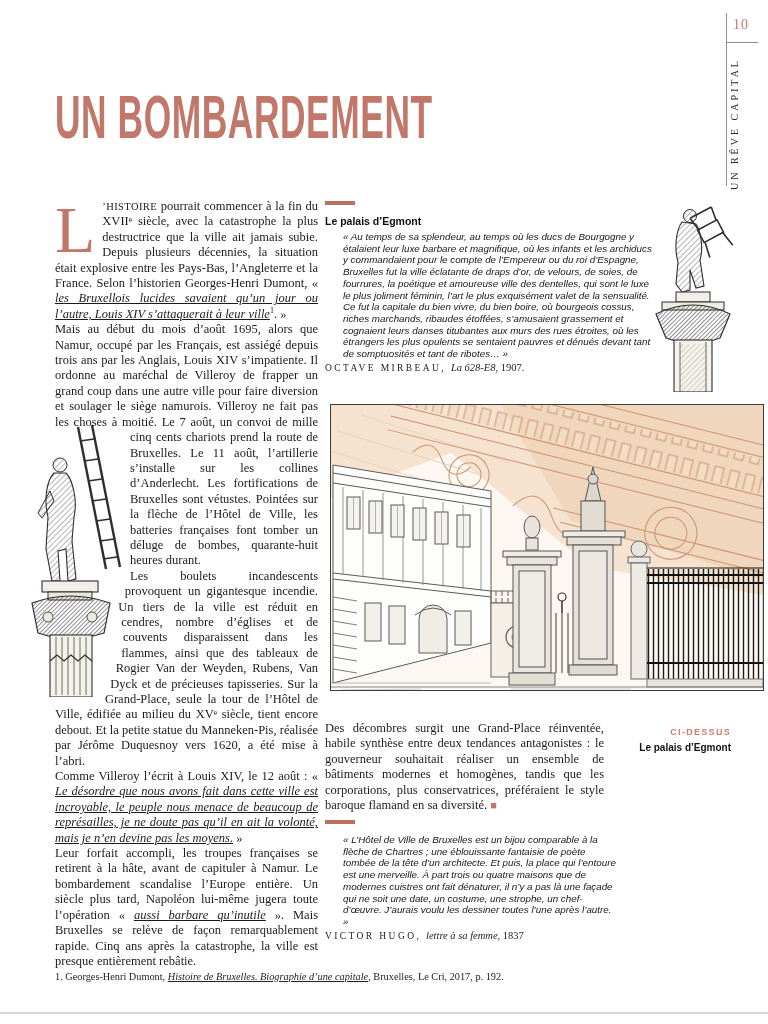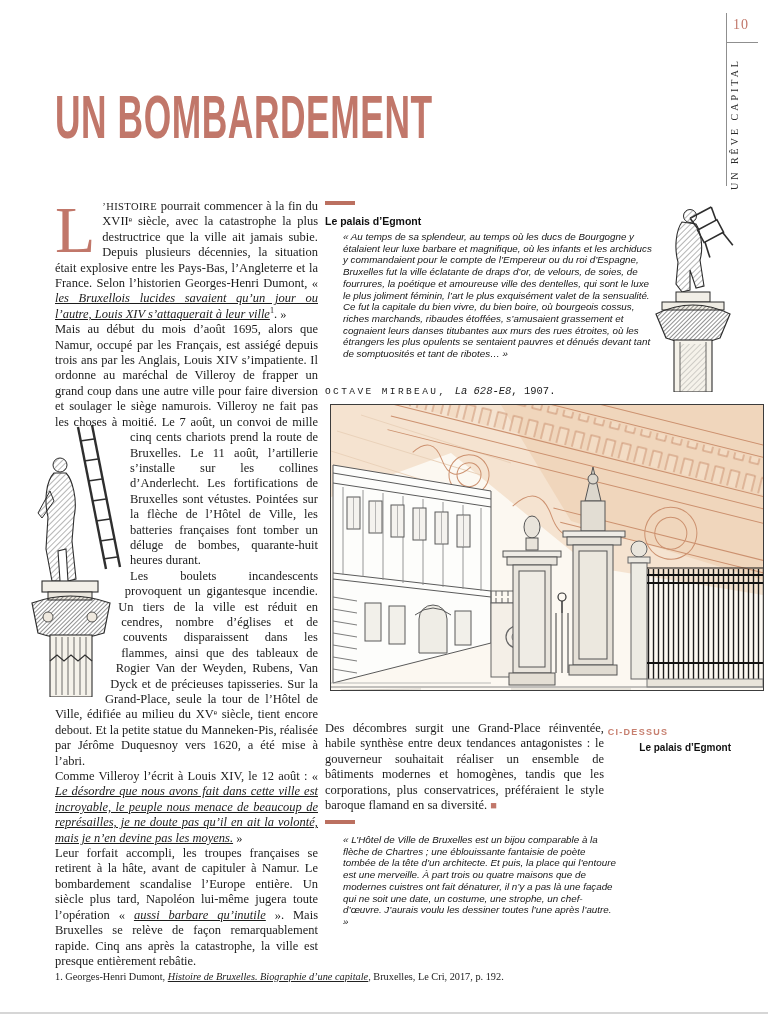--- a/index.html
+++ b/index.html
@@ -31,36 +31,36 @@
     shape-outside:polygon(0px 0px,52px 0px,86px 60px,98px 110px,74px 150px,54px 185px,62px 225px,44px 276px,0px 276px);
     shape-margin:6px;}
 
   
   .quote{position:absolute;font-family:"Liberation Sans",sans-serif;}
   .quote-egmont{left:325px;top:201px;width:332px;}
   .quote-grandplace{left:325px;top:820px;width:292px;}
   .qbar{width:30px;height:4px;background:#bb7060;margin-bottom:10px;}
   .qhead{font-weight:700;font-size:10.5px;color:#101010;margin-bottom:4px;}
   .qtext{font-style:italic;font-size:9.8px;line-height:11.7px;color:#151515;margin-left:18px;}
-  .qattr{margin-top:25px;font-family:Liberation Mono, monospace;font-size:9.5px;color:#1d1d1d;letter-spacing:2.4px;}
+  .qattr{margin-top:2px;font-family:Liberation Serif, serif;font-size:9.5px;color:#1d1d1d;letter-spacing:2.4px;}
   .qwork{font-style:italic;letter-spacing:0;font-size:10.5px;}
   .qtail{letter-spacing:0;font-size:10.5px;}
 
   
   .illus{position:absolute;left:330px;top:404px;width:432px;height:285px;
     border:1.5px solid #3c3c3c;box-sizing:content-box;background:#fcf8f1;}
   .illus svg{display:block;}
 
   
   .closing{position:absolute;left:325px;top:721px;width:279px;
     font-size:12.5px;line-height:15.4px;text-align:justify;}
   .endmark{color:#c1776a;font-size:11px;}
   .caption{position:absolute;left:545px;top:727px;width:186px;text-align:right;
     font-family:"Liberation Sans",sans-serif;}
-  .kicker{color:#c77f6f;font-weight:700;font-size:9px;letter-spacing:1.3px;text-align:center;}
+  .kicker{color:#c77f6f;font-weight:700;font-size:9px;letter-spacing:1.3px;}
   .caption-label{color:#111;font-weight:700;font-size:10px;margin-top:5px;}
 
   
   .footnote{position:absolute;left:55px;top:971px;width:640px;font-size:10.3px;color:#222;}
 
   
   .statue-topright{position:absolute;left:650px;top:196px;width:86px;height:196px;}
 </style>
 </head>
 <body>
@@ -329,17 +329,20 @@
 </div>
 
 <div class="caption">
   <div class="kicker">CI-DESSUS</div>
   <div class="caption-label">Le palais d’Egmont</div>
 </div>
 
 <div class="quote quote-grandplace">
   <div class="qbar"></div>
   <div class="qtext">« L’Hôtel de Ville de Bruxelles est un bijou comparable à la flèche de Chartres ; une éblouissante fantaisie de poète tombée de la tête d’un architecte. Et puis, la place qui l’entoure est une merveille. À part trois ou quatre maisons que de modernes cuistres ont fait dénaturer, il n’y a pas là une façade qui ne soit une date, un costume, une strophe, un chef-d’œuvre. J’aurais voulu les dessiner toutes l’une après l’autre. »</div>
+  <div class="qattr">
+    <span>VICTOR HUGO, </span><span class="qwork">lettre à sa femme</span><span class="qtail">, 1837</span>
+  </div>
 </div>
 
 <div class="footnote">
   <span>1. Georges-Henri Dumont, </span><span class="it">Histoire de Bruxelles. Biographie d’une capitale</span><span>, Bruxelles, Le Cri, 2017, p. 192.</span>
 </div>
 
 </body></html>

